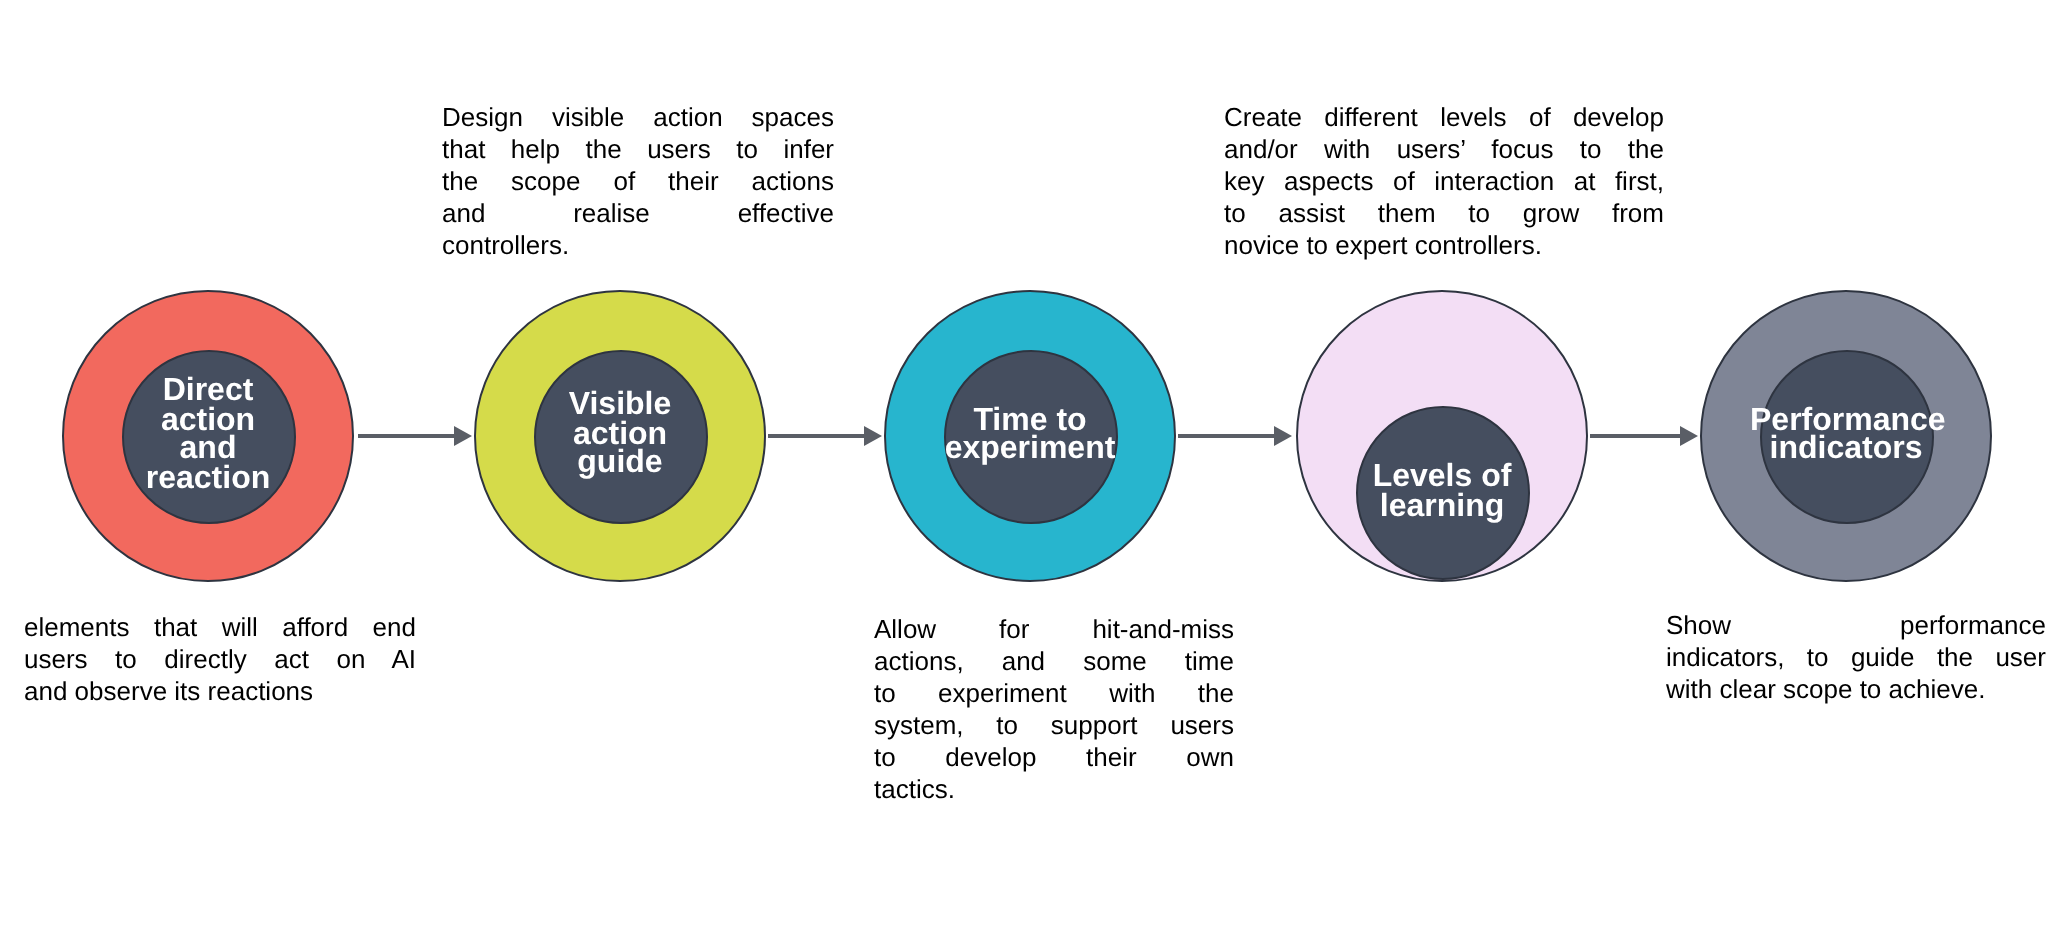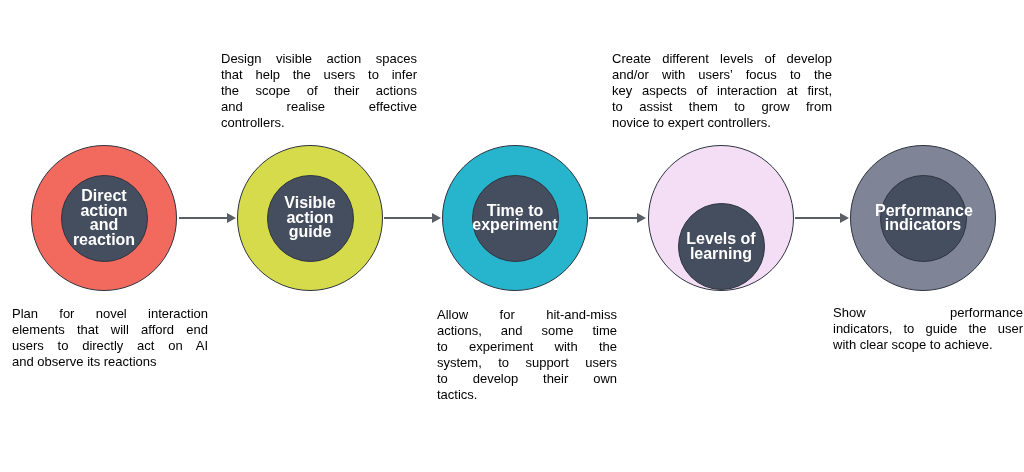--- a/index.html
+++ b/index.html
@@ -102,21 +102,20 @@
 <div class="canvas" style="--arrow: #5A5E66; --border: #2E3440; background: rgb(255, 255, 255);">
 
   <div class="stage s1" style="--ring: #F2695E; --core: #454E5F;">
     <div class="ring">
       <div class="core">
         <span class="label">Direct action
 and reaction</span>
       </div>
     </div>
     <div class="desc d1">
-        <div class="jline">Plan for novel interaction</div>
         <div class="jline">elements that will afford end</div>
         <div class="jline">users to directly act on AI</div>
         <div class="jline">and observe its reactions</div>
       </div>
   </div>
 
   <div class="stage s2" style="--ring: #D5DB4A; --core: #454E5F;">
     <div class="ring">
       <div class="core">
         <span class="label">Visible action

